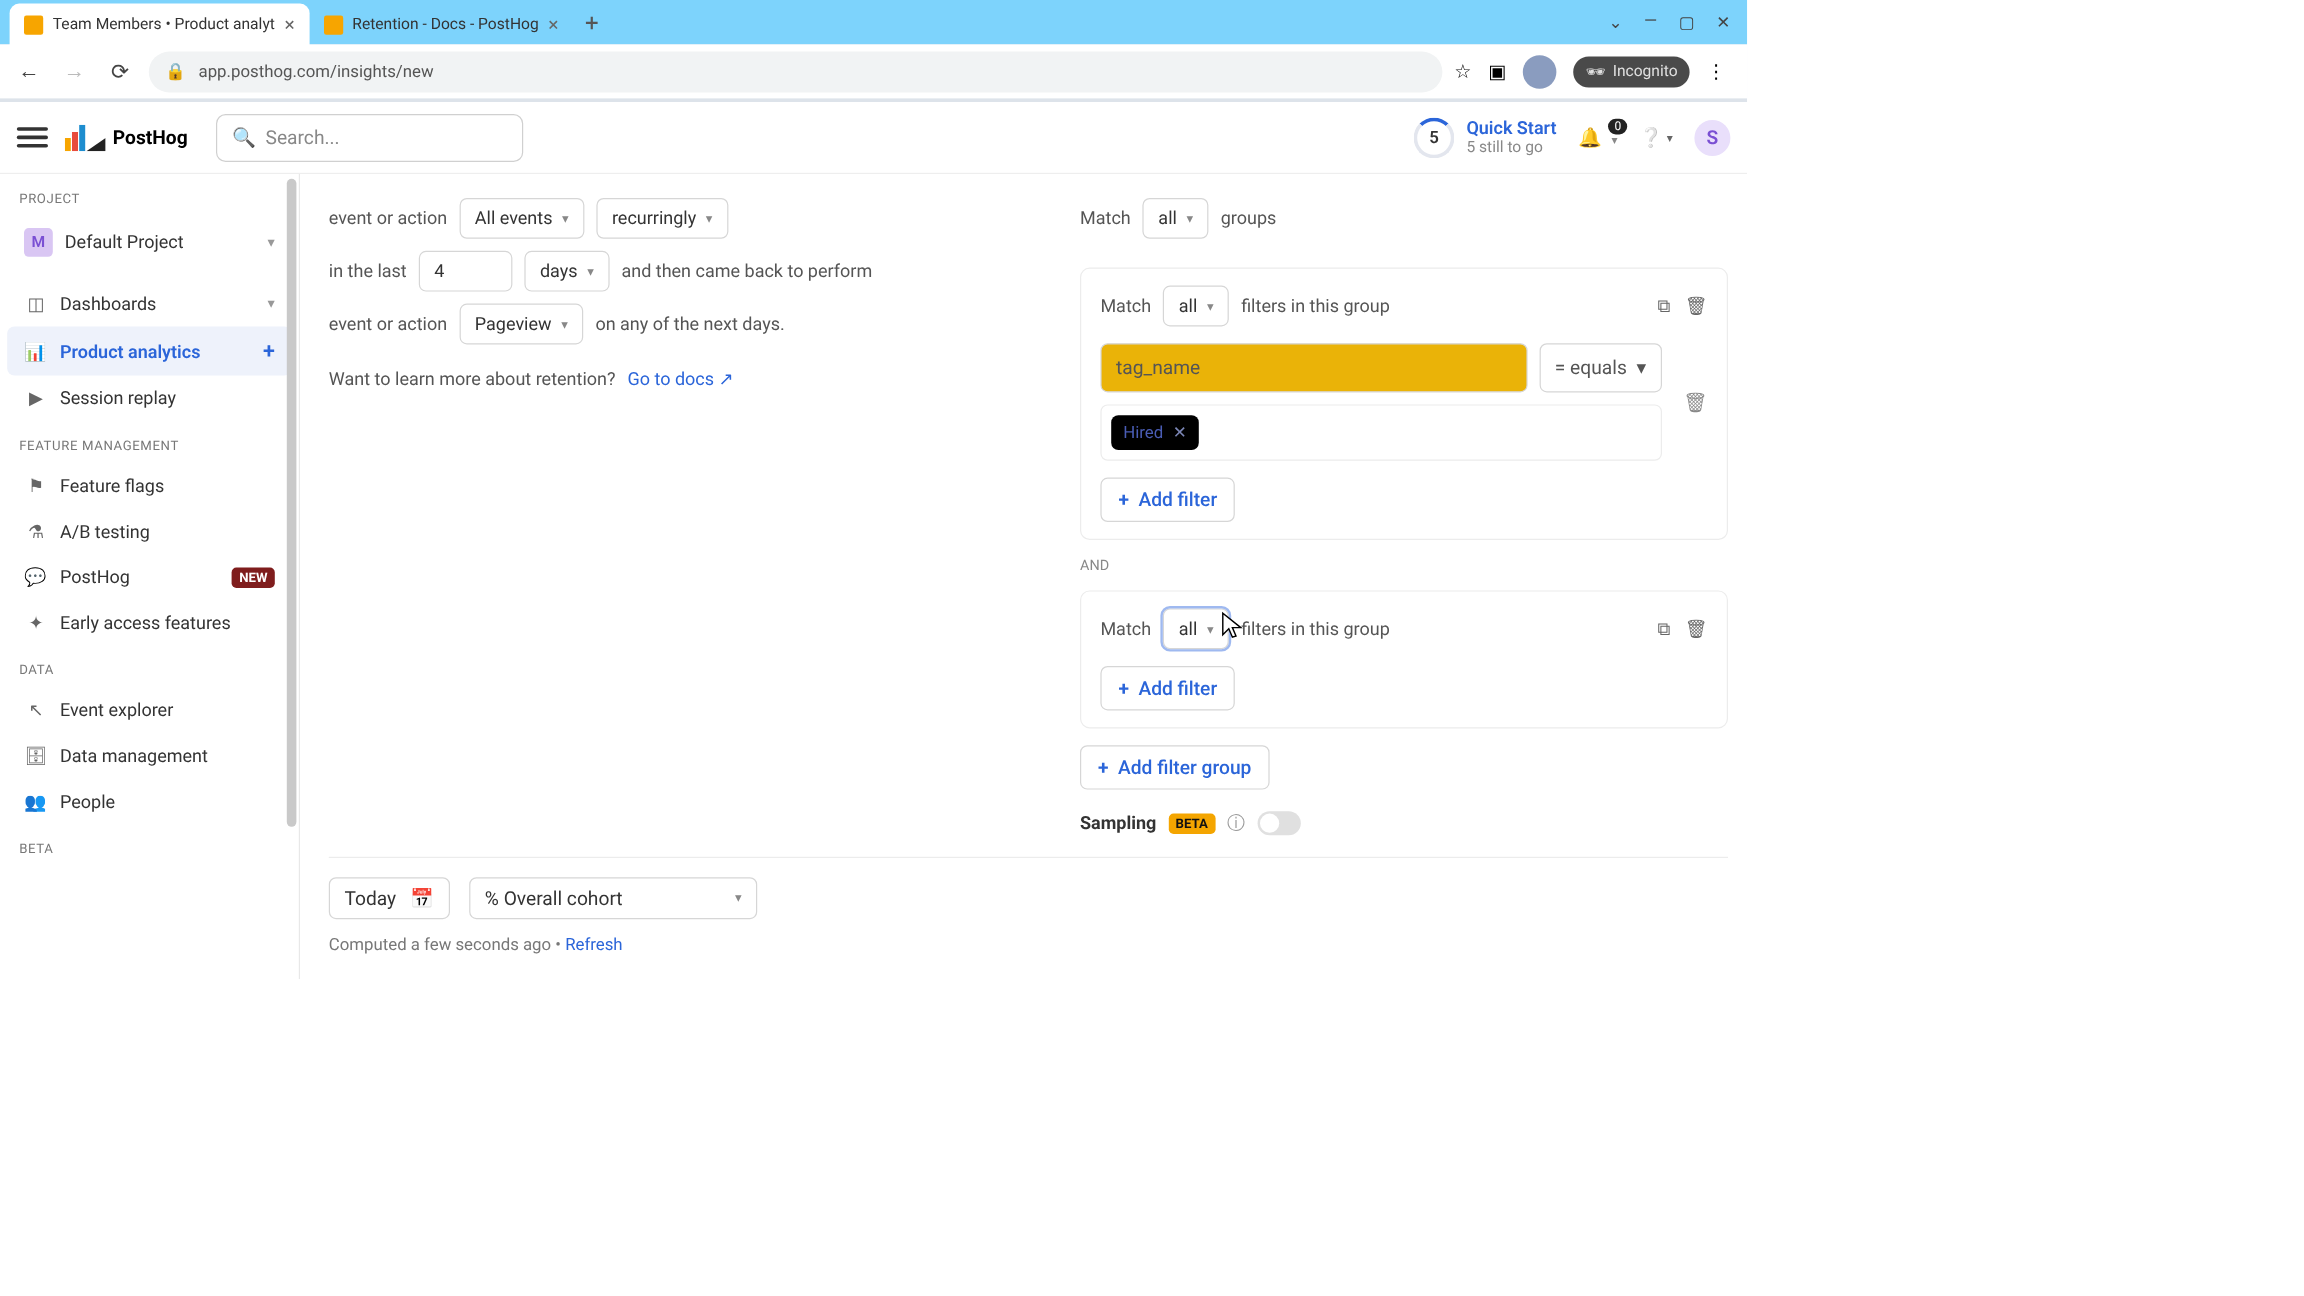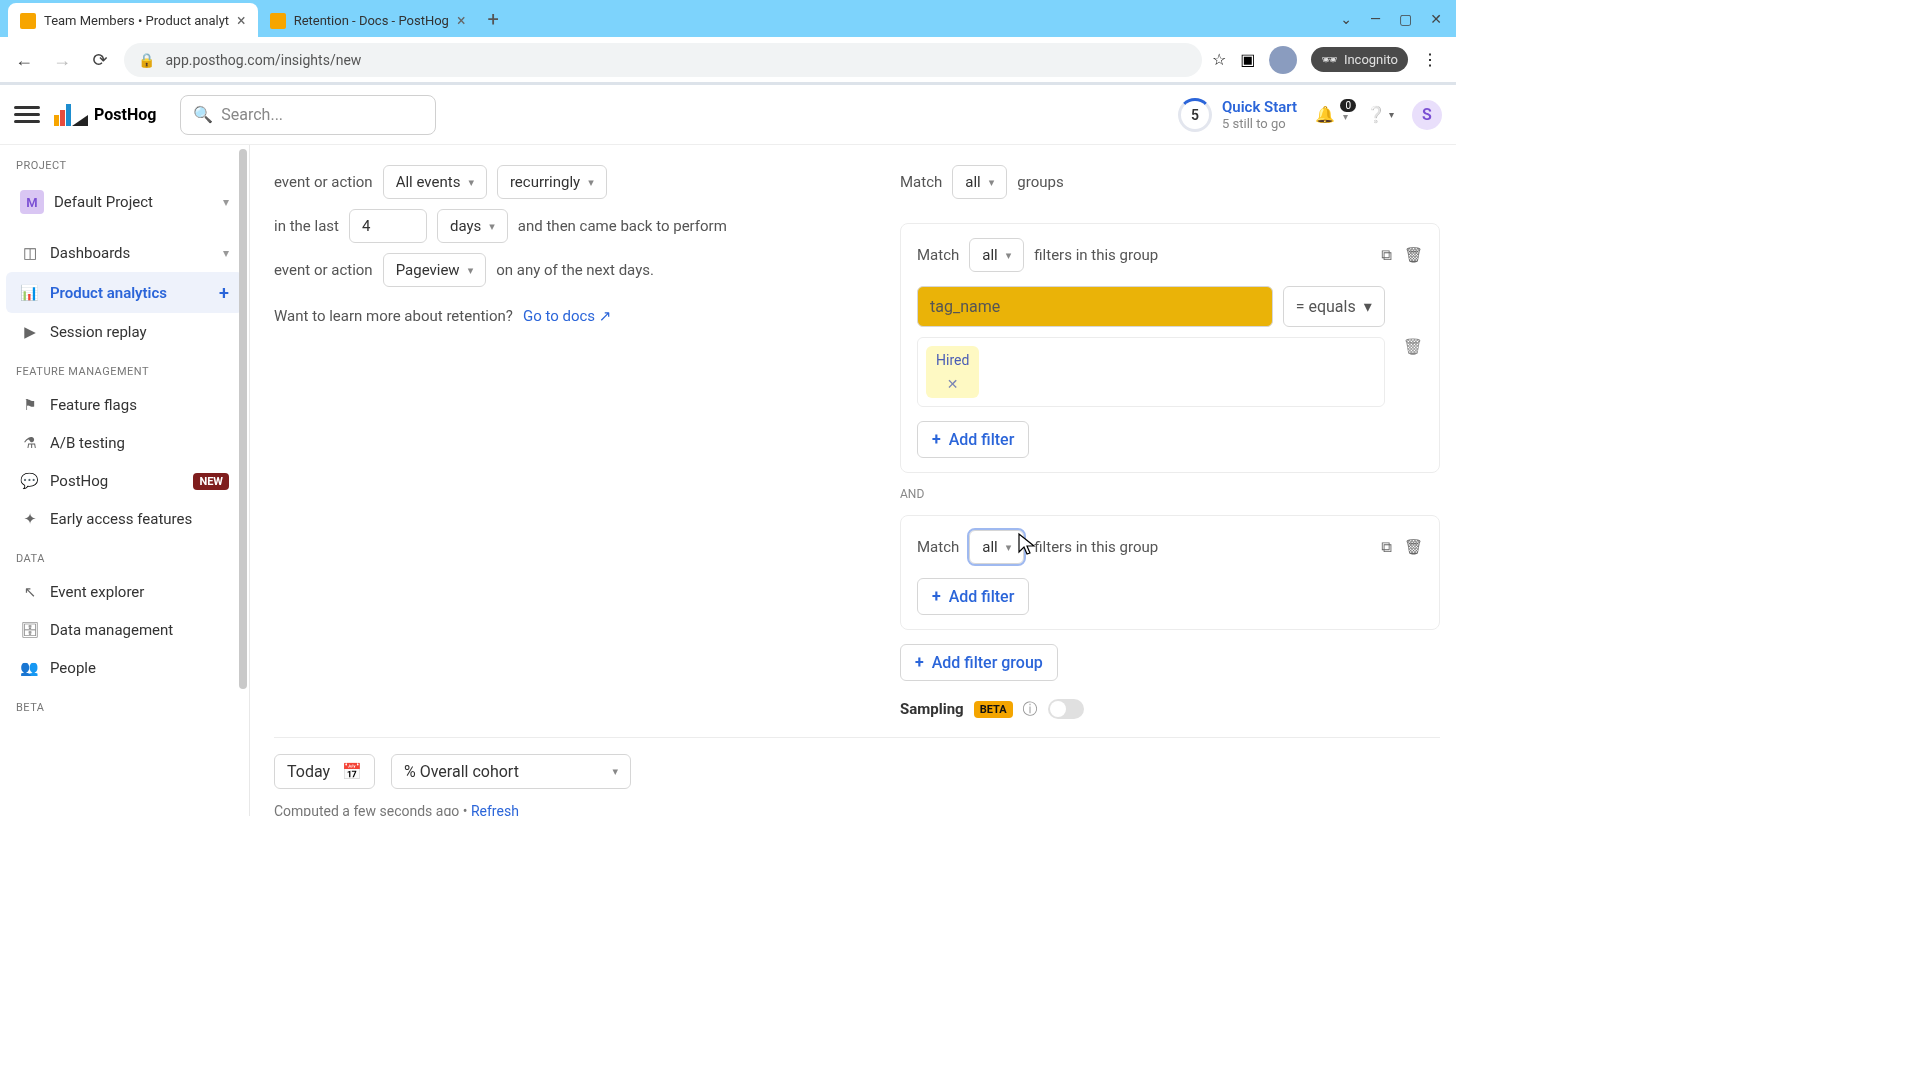--- a/index.html
+++ b/index.html
@@ -66,21 +66,21 @@
   .dd.focus { outline:2px solid #9fb9f0; }
   .num-input { border:1px solid #d6d6d6; border-radius:6px; padding:7px 12px; width:78px; background:#fff; color:#333; }
   .link { color:#2b65d9; cursor:pointer; }
   
   .filter-panel { border:1px solid #ececec; border-radius:8px; padding: 14px 16px; position:relative; }
   .fp-head { display:flex; align-items:center; gap:10px; font-size:15px; color:#555; }
   .fp-actions { margin-left:auto; display:flex; gap:12px; color:#666; }
   .fp-actions span { cursor:pointer; }
   .prop-select { border:1px solid #d6d6d6; border-radius:6px; padding:10px 12px; background:#eab308; display:flex; align-items:center; cursor:pointer; color:#555; }
   .eq-select { border:1px solid #d6d6d6; border-radius:6px; padding:10px 12px; background:#fff; display:flex; align-items:center; gap:8px; cursor:pointer; color:#555; }
-  .chip { display:inline-flex; align-items:center; gap:8px; background:#fef9c3; color:#4a5db5; padding:6px 10px; border-radius:6px; font-size:14px;flex-direction:column; }
+  .chip { display:inline-flex; align-items:center; gap:8px; background:#000000; color:#4a5db5; padding:6px 10px; border-radius:6px; font-size:14px; }
   .chip .x { cursor:pointer; color:#7b86b5; }
   .chip-wrap { border:1px solid #ececec; border-radius:6px; padding:8px; }
   .btn-outline { display:inline-flex; align-items:center; gap:8px; border:1px solid #d6d6d6; border-radius:6px; padding:8px 14px; background:#fff; color:#2b65d9; font-weight:500; cursor:pointer; }
   .btn-outline .plus { font-size:16px; font-weight:700; }
   .and-sep { font-size:12px; font-weight:400; color:#888; margin:14px 0; position: relative; }
   
   .sampling { display:flex; align-items:center; gap:10px; margin-top:18px; font-size:15px; color:#333; }
   .beta { background:#f4a500; color:#111; font-size:11px; font-weight:700; padding:2px 6px; border-radius:4px; }
   .info-icon { color:#999; cursor:pointer; }
   .toggle { width:36px; height:20px; border-radius:10px; background:#e0e0e0; position:relative; cursor:pointer; }

